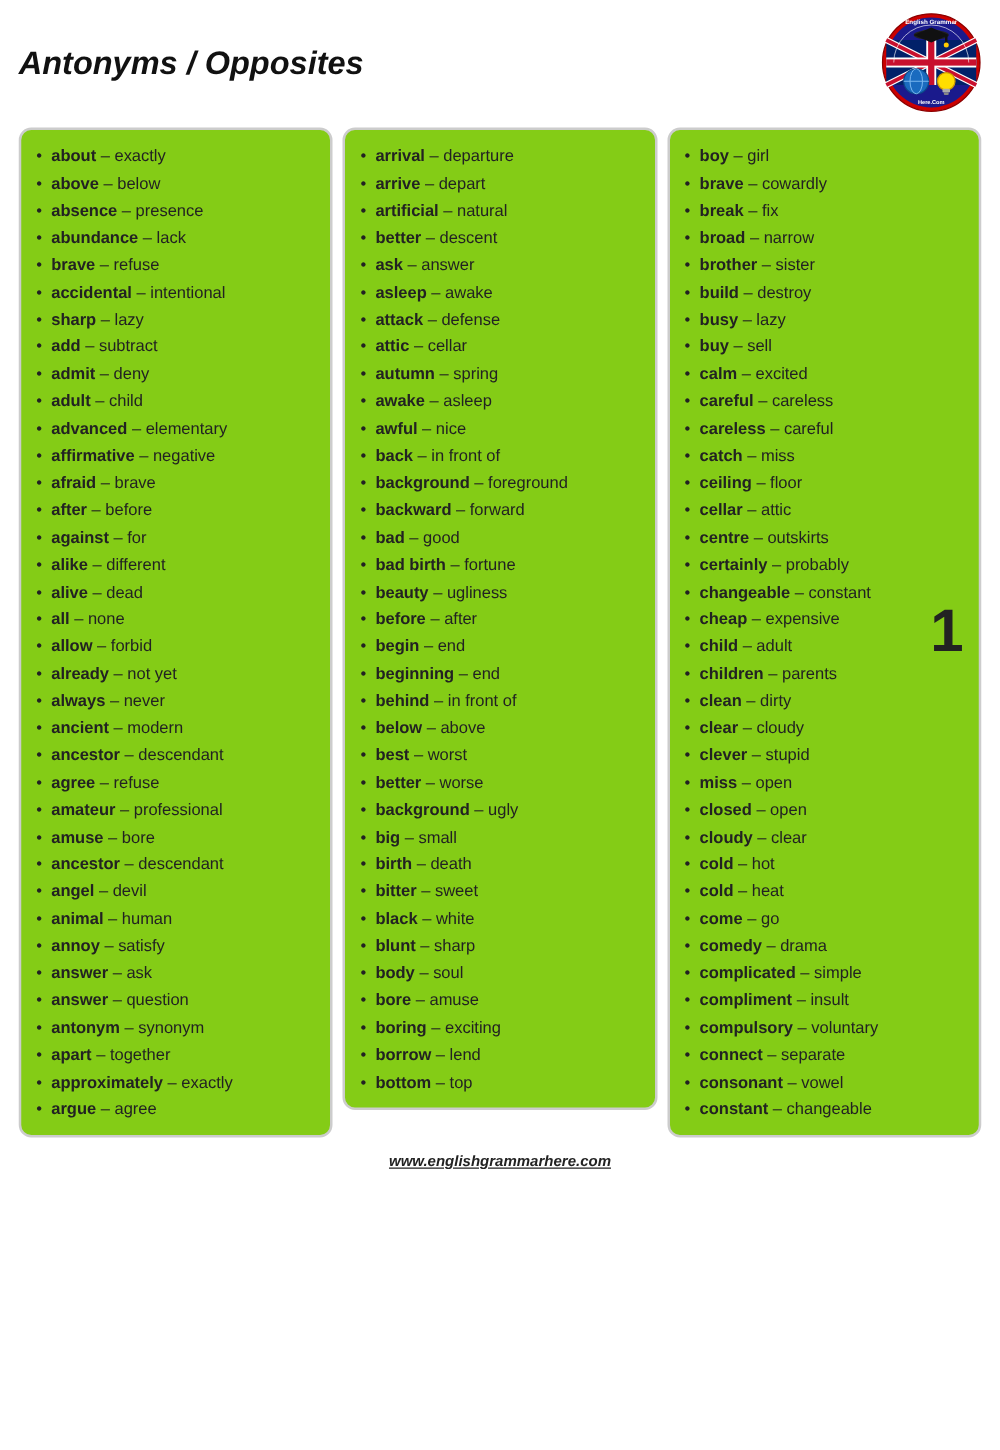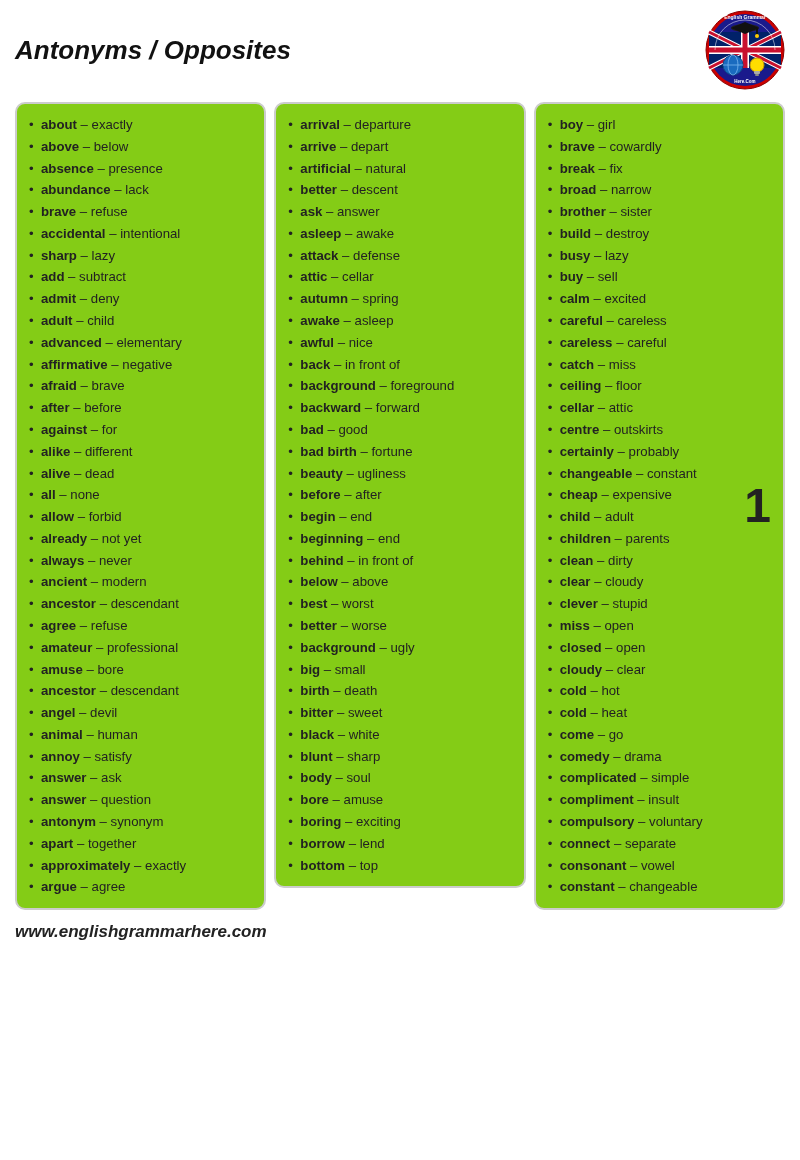--- a/index.html
+++ b/index.html
@@ -66,26 +66,27 @@
     }
     .number-badge {
       font-size: 48px;
       font-weight: 900;
       color: #222;
       line-height: 1;
       margin-left: 4px;
       flex-shrink: 0;
     }
     .footer {
-      text-align: left;
+      text-align: center;
       margin-top: 12px;
-      font-size: 17px;
+      font-size: 12px;
       font-weight: 700;
       color: #222;
       font-style: italic;
+      text-decoration: underline;
     }
   </style>
 </head>
 <body>
 
 <div class="header">
   <h1 class="title">Antonyms / Opposites</h1>
   <svg class="logo" viewBox="0 0 80 80" xmlns="http://www.w3.org/2000/svg">
     <circle cx="40" cy="40" r="39" fill="#c00" stroke="#8b0000" stroke-width="1"></circle>
     <circle cx="40" cy="40" r="36" fill="#1a1a8c"></circle>

